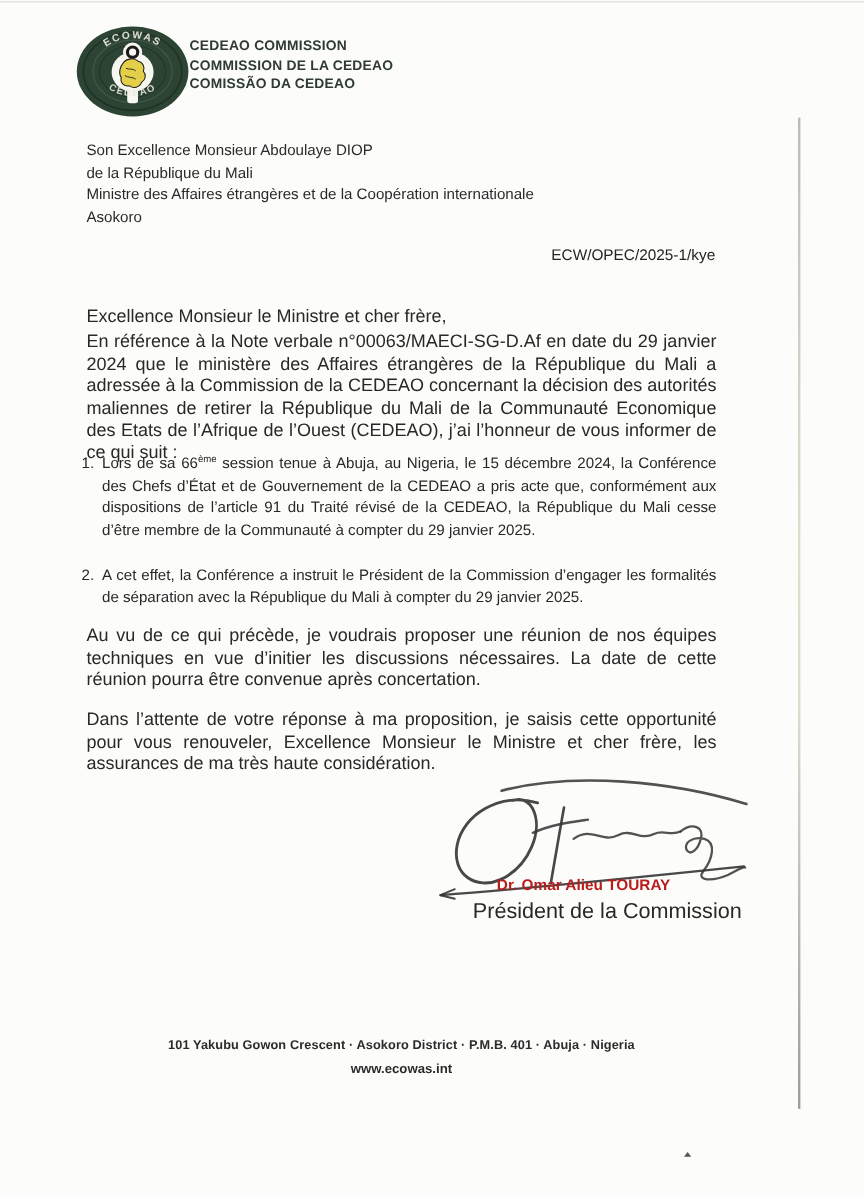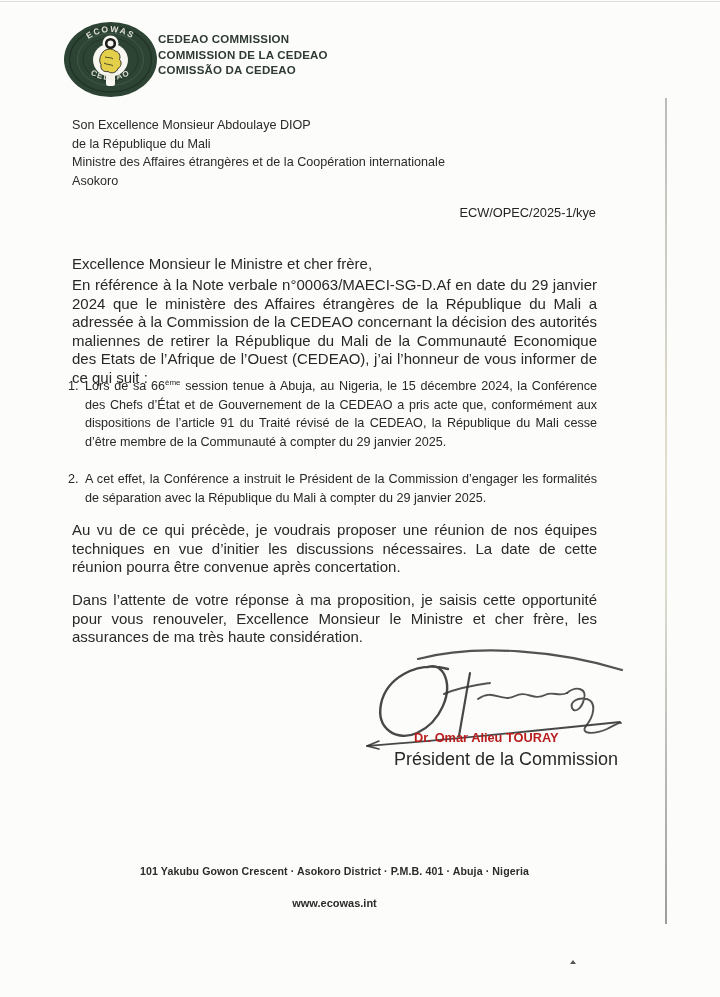--- a/index.html
+++ b/index.html
@@ -25,21 +25,21 @@
   .item2{top:470px;}
   .num{position:absolute;left:0;top:0;}
   .item-text{margin-left:17px;text-align:justify;}
   sup{font-size:8px;line-height:0;}
   .signature{position:absolute;left:348px;top:641px;width:290px;height:115px;}
   .signature path{fill:none;stroke:#343434;stroke-linecap:round;stroke-linejoin:round;}
   .sig-name{position:absolute;left:394px;top:730px;font-weight:bold;font-size:12.8px;color:#b91c1c;margin-left:20px;}
   .sig-title{position:absolute;left:394px;top:749px;font-size:18px;}
   .footer{position:absolute;left:72px;top:819px;width:525px;text-align:center;color:#2b2b2b;}
   .footer-address{font-weight:bold;font-size:10.6px;letter-spacing:.1px;margin-top:46px;}
-  .footer-site{margin-top:20px;font-weight:bold;font-size:11px;}
+  .footer-site{margin-top:8px;font-weight:bold;font-size:11px;}
   .artifact-line{
     position:absolute;left:665px;top:98px;width:2px;height:826px;opacity:.7;
     background:linear-gradient(to bottom,
       rgba(110,110,112,.65) 0%, rgba(130,128,100,.5) 25%,
       rgba(165,160,100,.45) 45%, rgba(150,148,105,.45) 60%,
       rgba(95,95,95,.6) 80%, rgba(70,70,70,.75) 100%);
   }
   .speck{position:absolute;left:570px;top:960px;width:0;height:0;
     border-left:3px solid transparent;border-right:3px solid transparent;
     border-bottom:4px solid rgba(55,55,55,.85);}

